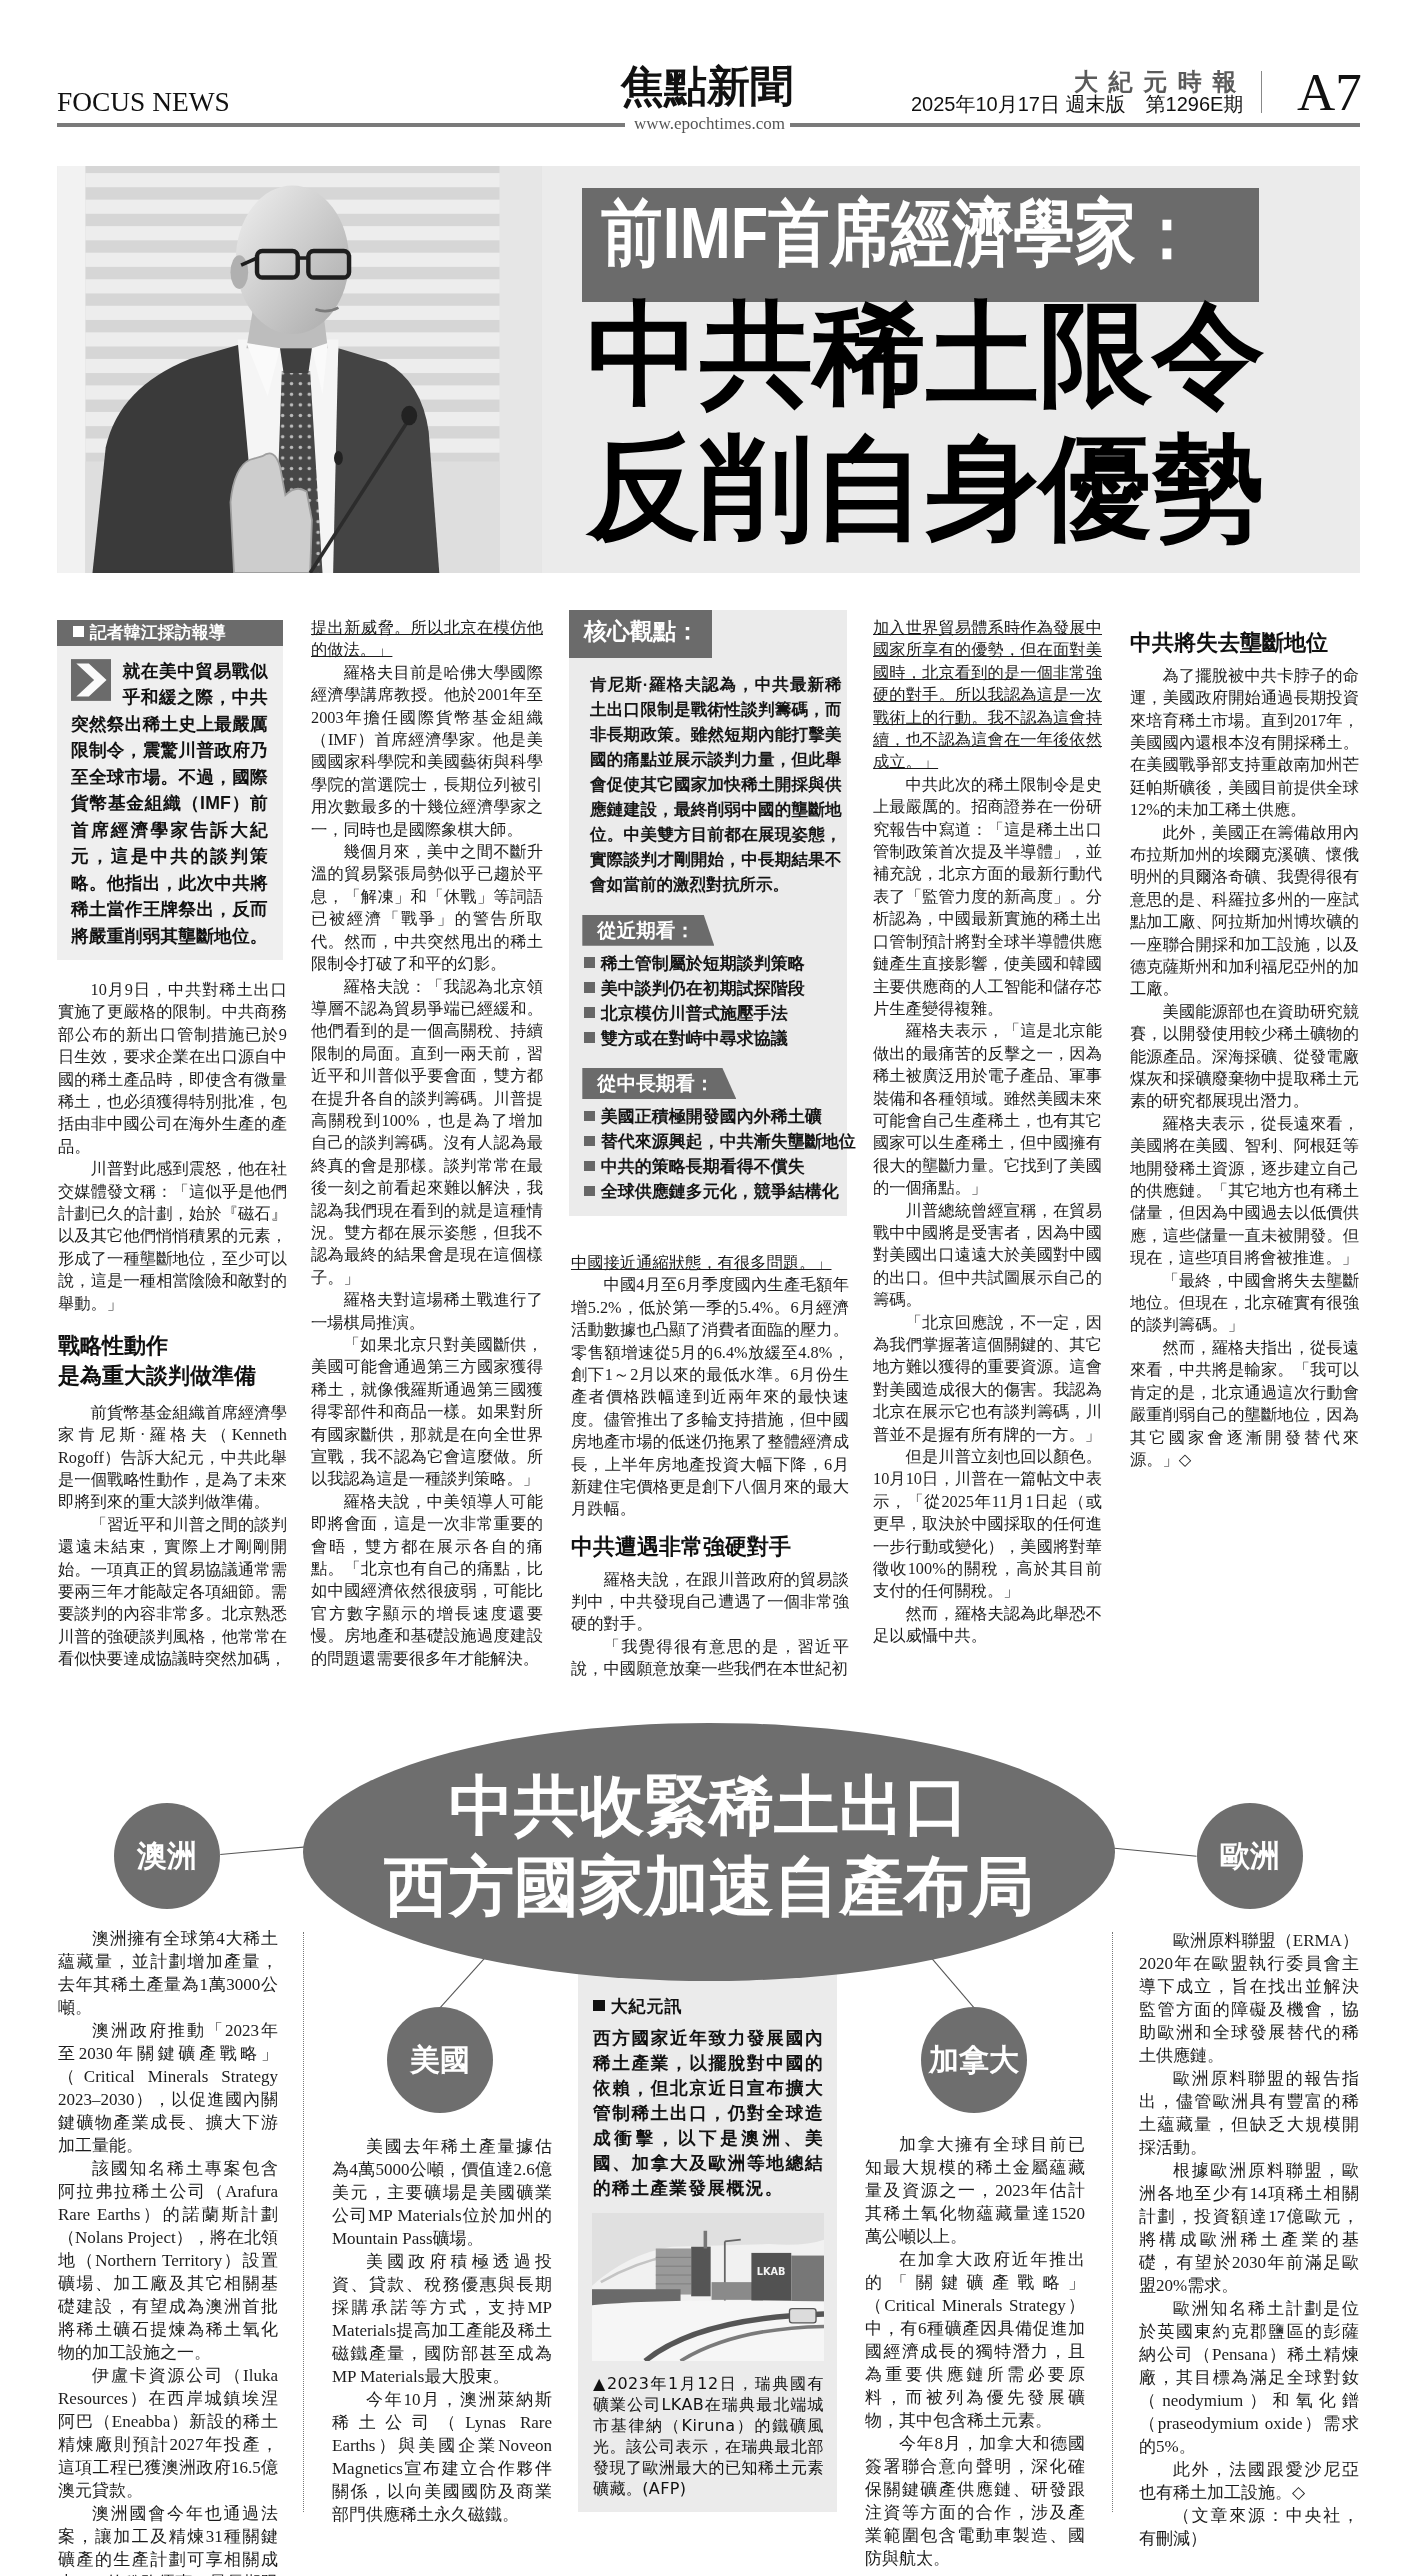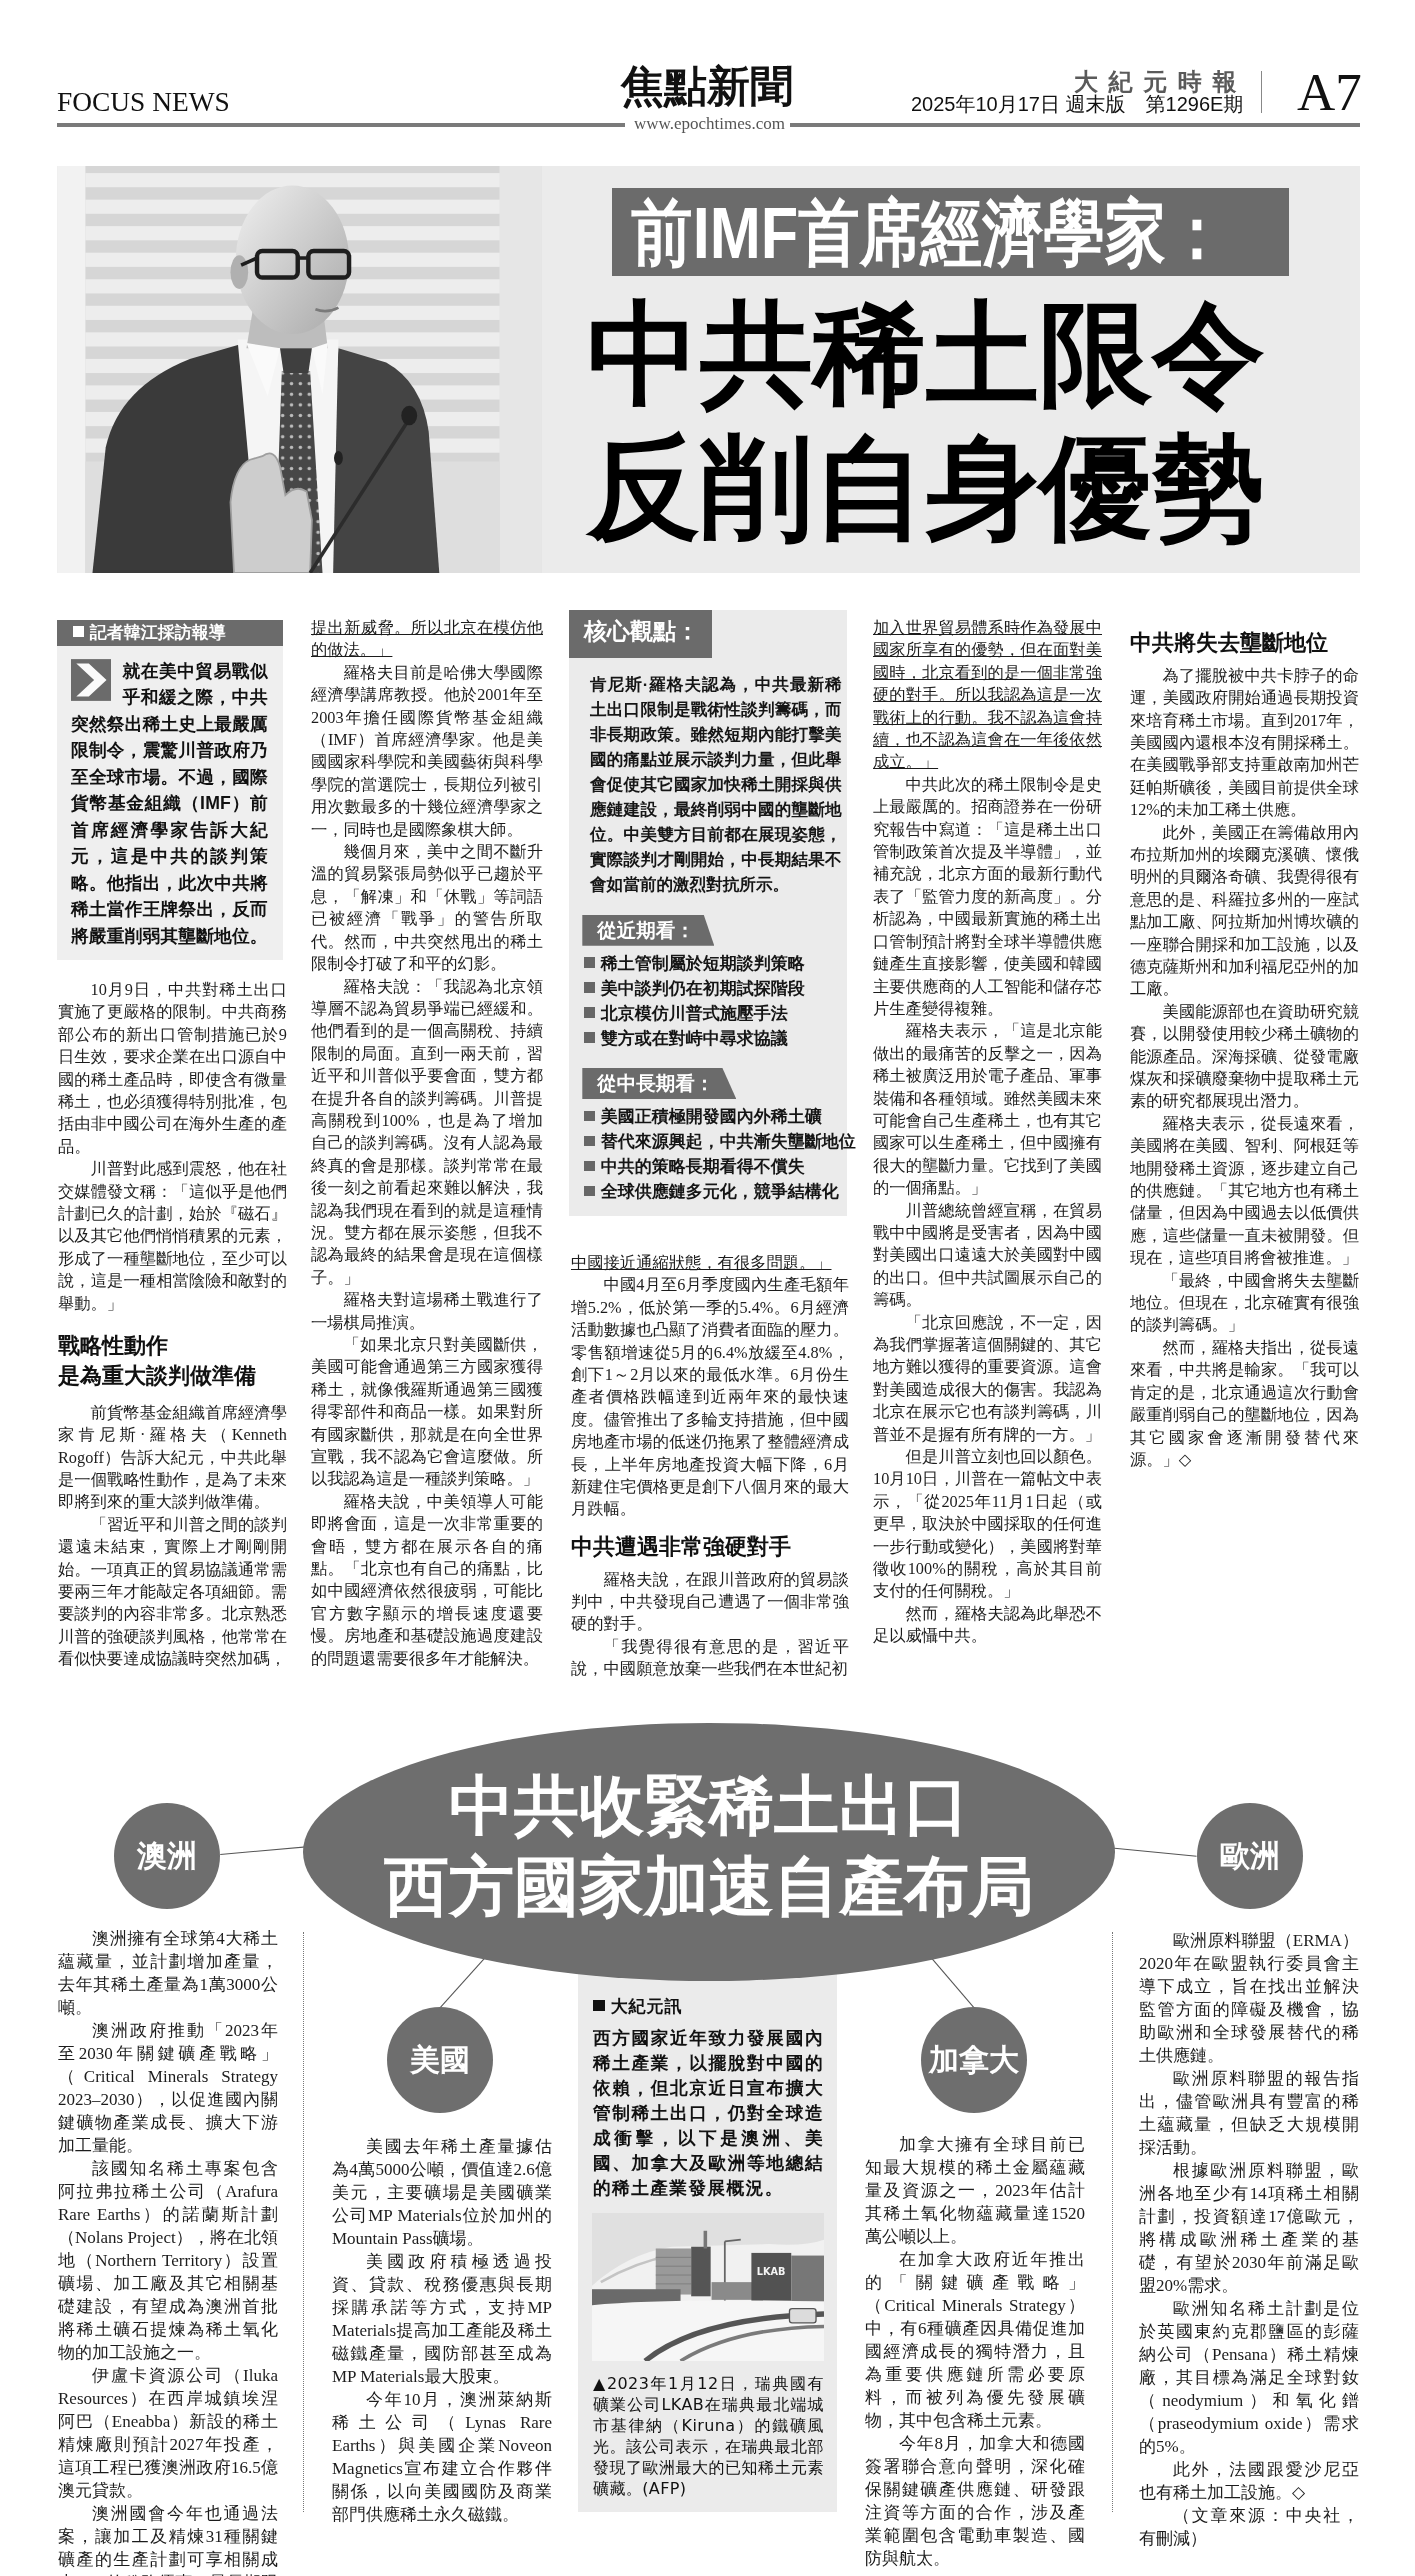--- a/index.html
+++ b/index.html
@@ -78,21 +78,21 @@
     <rect x="284" y="96" width="46" height="30" rx="6" fill="none" stroke="#1e1e1e" stroke-width="5"></rect>
     <line x1="272" y1="104" x2="284" y2="104" stroke="#1e1e1e" stroke-width="4"></line>
     <line x1="226" y1="104" x2="208" y2="112" stroke="#1e1e1e" stroke-width="4"></line>
     <path d="M292,162 Q305,167 318,160" stroke="#7a7a7a" stroke-width="3" fill="none"></path>
     <path d="M200,460 L196,380 Q200,340 218,332 L232,328 Q246,318 252,340 L258,372 Q270,360 282,368 L288,400 L286,460 Z" fill="#cdcdcd" stroke="#9e9e9e" stroke-width="2"></path>
     <line x1="398" y1="286" x2="286" y2="460" stroke="#2c2c2c" stroke-width="4"></line>
     <ellipse cx="398" cy="282" rx="9" ry="11" fill="#222"></ellipse>
     <ellipse cx="318" cy="330" rx="5" ry="8" fill="#222"></ellipse>
   </svg>
 </div>
-<div class="abs gray sans" style="left:612px;top:188px;width:677px;height:88px;overflow:hidden;">
+<div class="abs gray sans" style="left:582px;top:188px;width:677px;height:114px;overflow:hidden;">
   <span style="display:inline-block;padding-left:23px;font-size:73px;line-height:90px;font-weight:700;color:#fff;white-space:nowrap;transform:scaleX(0.84);transform-origin:left center;">前IMF首席經濟學家：</span>
 </div>
 <div class="abs serif" style="left:587px;top:288px;font-size:113px;line-height:134px;font-weight:900;color:#000;white-space:nowrap;">
   <div>中共稀土限令</div>
   <div>反削自身優勢</div>
 </div>
 
 <div class="abs gray sans" style="left:57px;top:620px;width:226px;height:26px;line-height:26px;color:#fff;font-size:17px;font-weight:700;padding-left:16px;box-sizing:border-box;white-space:nowrap;">
   <span class="sq" style="background:#fff;"></span><span>記者韓江採訪報導</span>
 </div>

